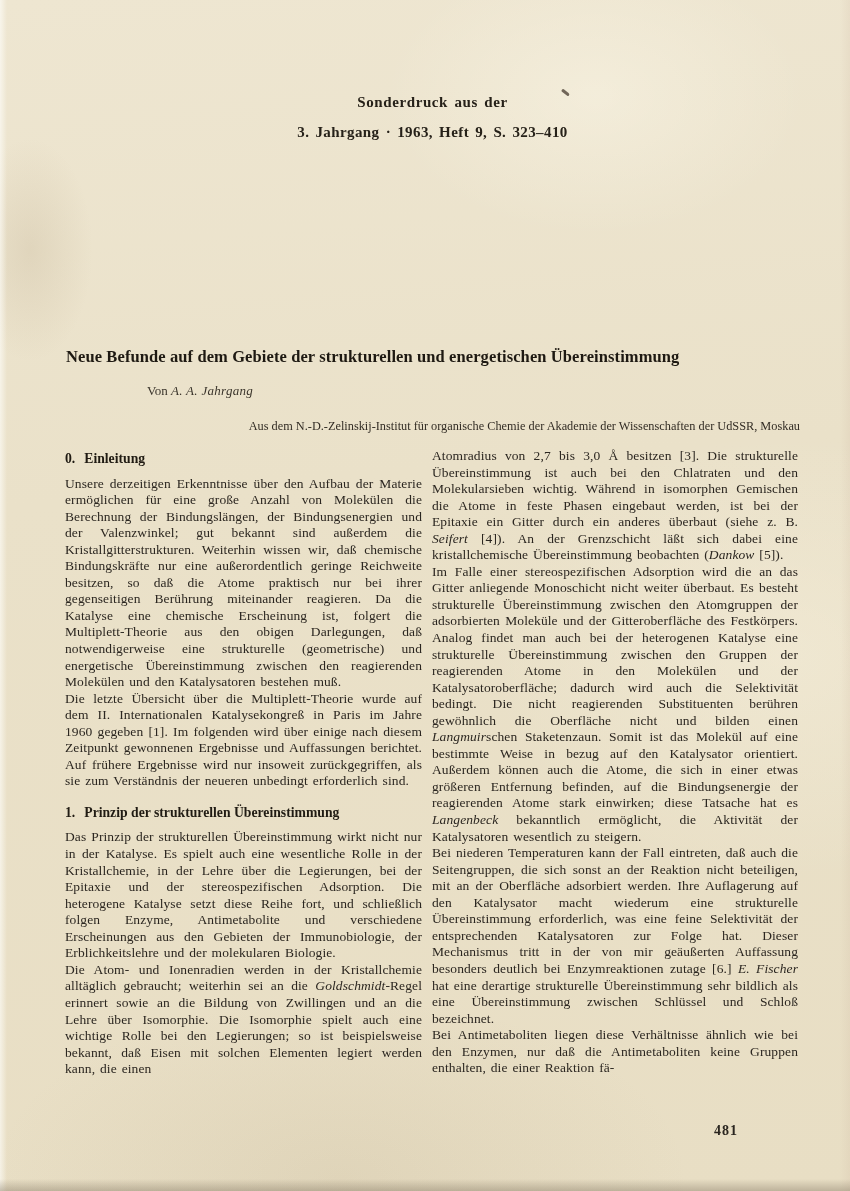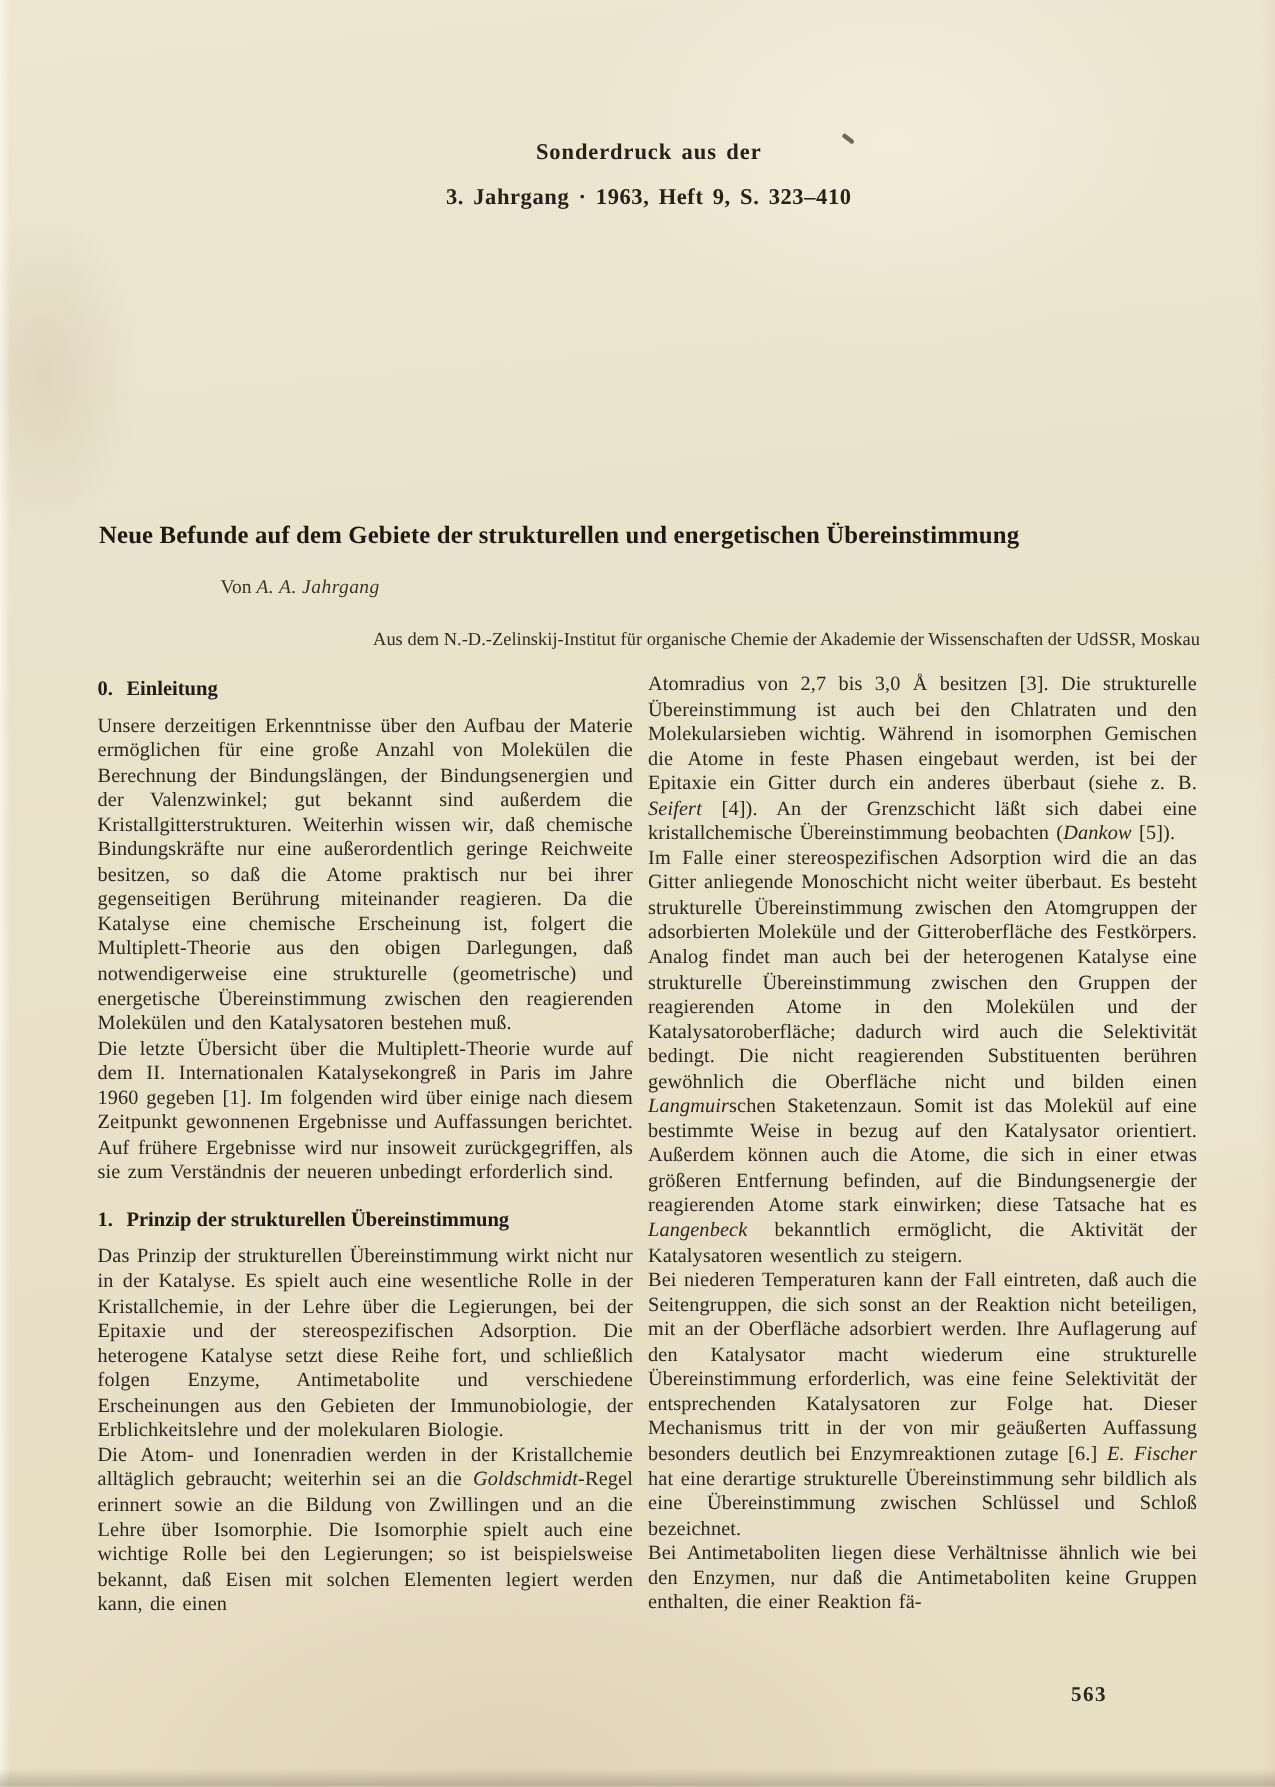--- a/index.html
+++ b/index.html
@@ -111,16 +111,16 @@
       <p>Das Prinzip der strukturellen Übereinstimmung wirkt nicht nur in der Katalyse. Es spielt auch eine wesentliche Rolle in der Kristallchemie, in der Lehre über die Legierungen, bei der Epitaxie und der stereospezifischen Adsorption. Die heterogene Katalyse setzt diese Reihe fort, und schließlich folgen Enzyme, Antimetabolite und verschiedene Erscheinungen aus den Gebieten der Immunobiologie, der Erblichkeitslehre und der molekularen Biologie.</p>
       <p>Die Atom- und Ionenradien werden in der Kristallchemie alltäglich gebraucht; weiterhin sei an die <i>Goldschmidt</i>-Regel erinnert sowie an die Bildung von Zwillingen und an die Lehre über Isomorphie. Die Isomorphie spielt auch eine wichtige Rolle bei den Legierungen; so ist beispielsweise bekannt, daß Eisen mit solchen Elementen legiert werden kann, die einen</p>
     </div>
   <div class="col col-right">
       <p>Atomradius von 2,7 bis 3,0 Å besitzen [3]. Die strukturelle Übereinstimmung ist auch bei den Chlatraten und den Molekularsieben wichtig. Während in isomorphen Gemischen die Atome in feste Phasen eingebaut werden, ist bei der Epitaxie ein Gitter durch ein anderes überbaut (siehe z. B. <i>Seifert</i> [4]). An der Grenzschicht läßt sich dabei eine kristallchemische Übereinstimmung beobachten (<i>Dankow</i> [5]).</p>
       <p>Im Falle einer stereospezifischen Adsorption wird die an das Gitter anliegende Monoschicht nicht weiter überbaut. Es besteht strukturelle Übereinstimmung zwischen den Atomgruppen der adsorbierten Moleküle und der Gitteroberfläche des Festkörpers. Analog findet man auch bei der heterogenen Katalyse eine strukturelle Übereinstimmung zwischen den Gruppen der reagierenden Atome in den Molekülen und der Katalysatoroberfläche; dadurch wird auch die Selektivität bedingt. Die nicht reagierenden Substituenten berühren gewöhnlich die Oberfläche nicht und bilden einen <i>Langmuir</i>schen Staketenzaun. Somit ist das Molekül auf eine bestimmte Weise in bezug auf den Katalysator orientiert. Außerdem können auch die Atome, die sich in einer etwas größeren Entfernung befinden, auf die Bindungsenergie der reagierenden Atome stark einwirken; diese Tatsache hat es <i>Langenbeck</i> bekanntlich ermöglicht, die Aktivität der Katalysatoren wesentlich zu steigern.</p>
       <p>Bei niederen Temperaturen kann der Fall eintreten, daß auch die Seitengruppen, die sich sonst an der Reaktion nicht beteiligen, mit an der Oberfläche adsorbiert werden. Ihre Auflagerung auf den Katalysator macht wiederum eine strukturelle Übereinstimmung erforderlich, was eine feine Selektivität der entsprechenden Katalysatoren zur Folge hat. Dieser Mechanismus tritt in der von mir geäußerten Auffassung besonders deutlich bei Enzymreaktionen zutage [6.] <i>E. Fischer</i> hat eine derartige strukturelle Übereinstimmung sehr bildlich als eine Übereinstimmung zwischen Schlüssel und Schloß bezeichnet.</p>
       <p>Bei Antimetaboliten liegen diese Verhältnisse ähnlich wie bei den Enzymen, nur daß die Antimetaboliten keine Gruppen enthalten, die einer Reaktion fä-</p>
     </div>
 
-  <div class="page-number">563</div>
+  <div class="page-number">481</div>
 
   <div class="edge-bottom"></div>
 </div>
 
 </body></html>

